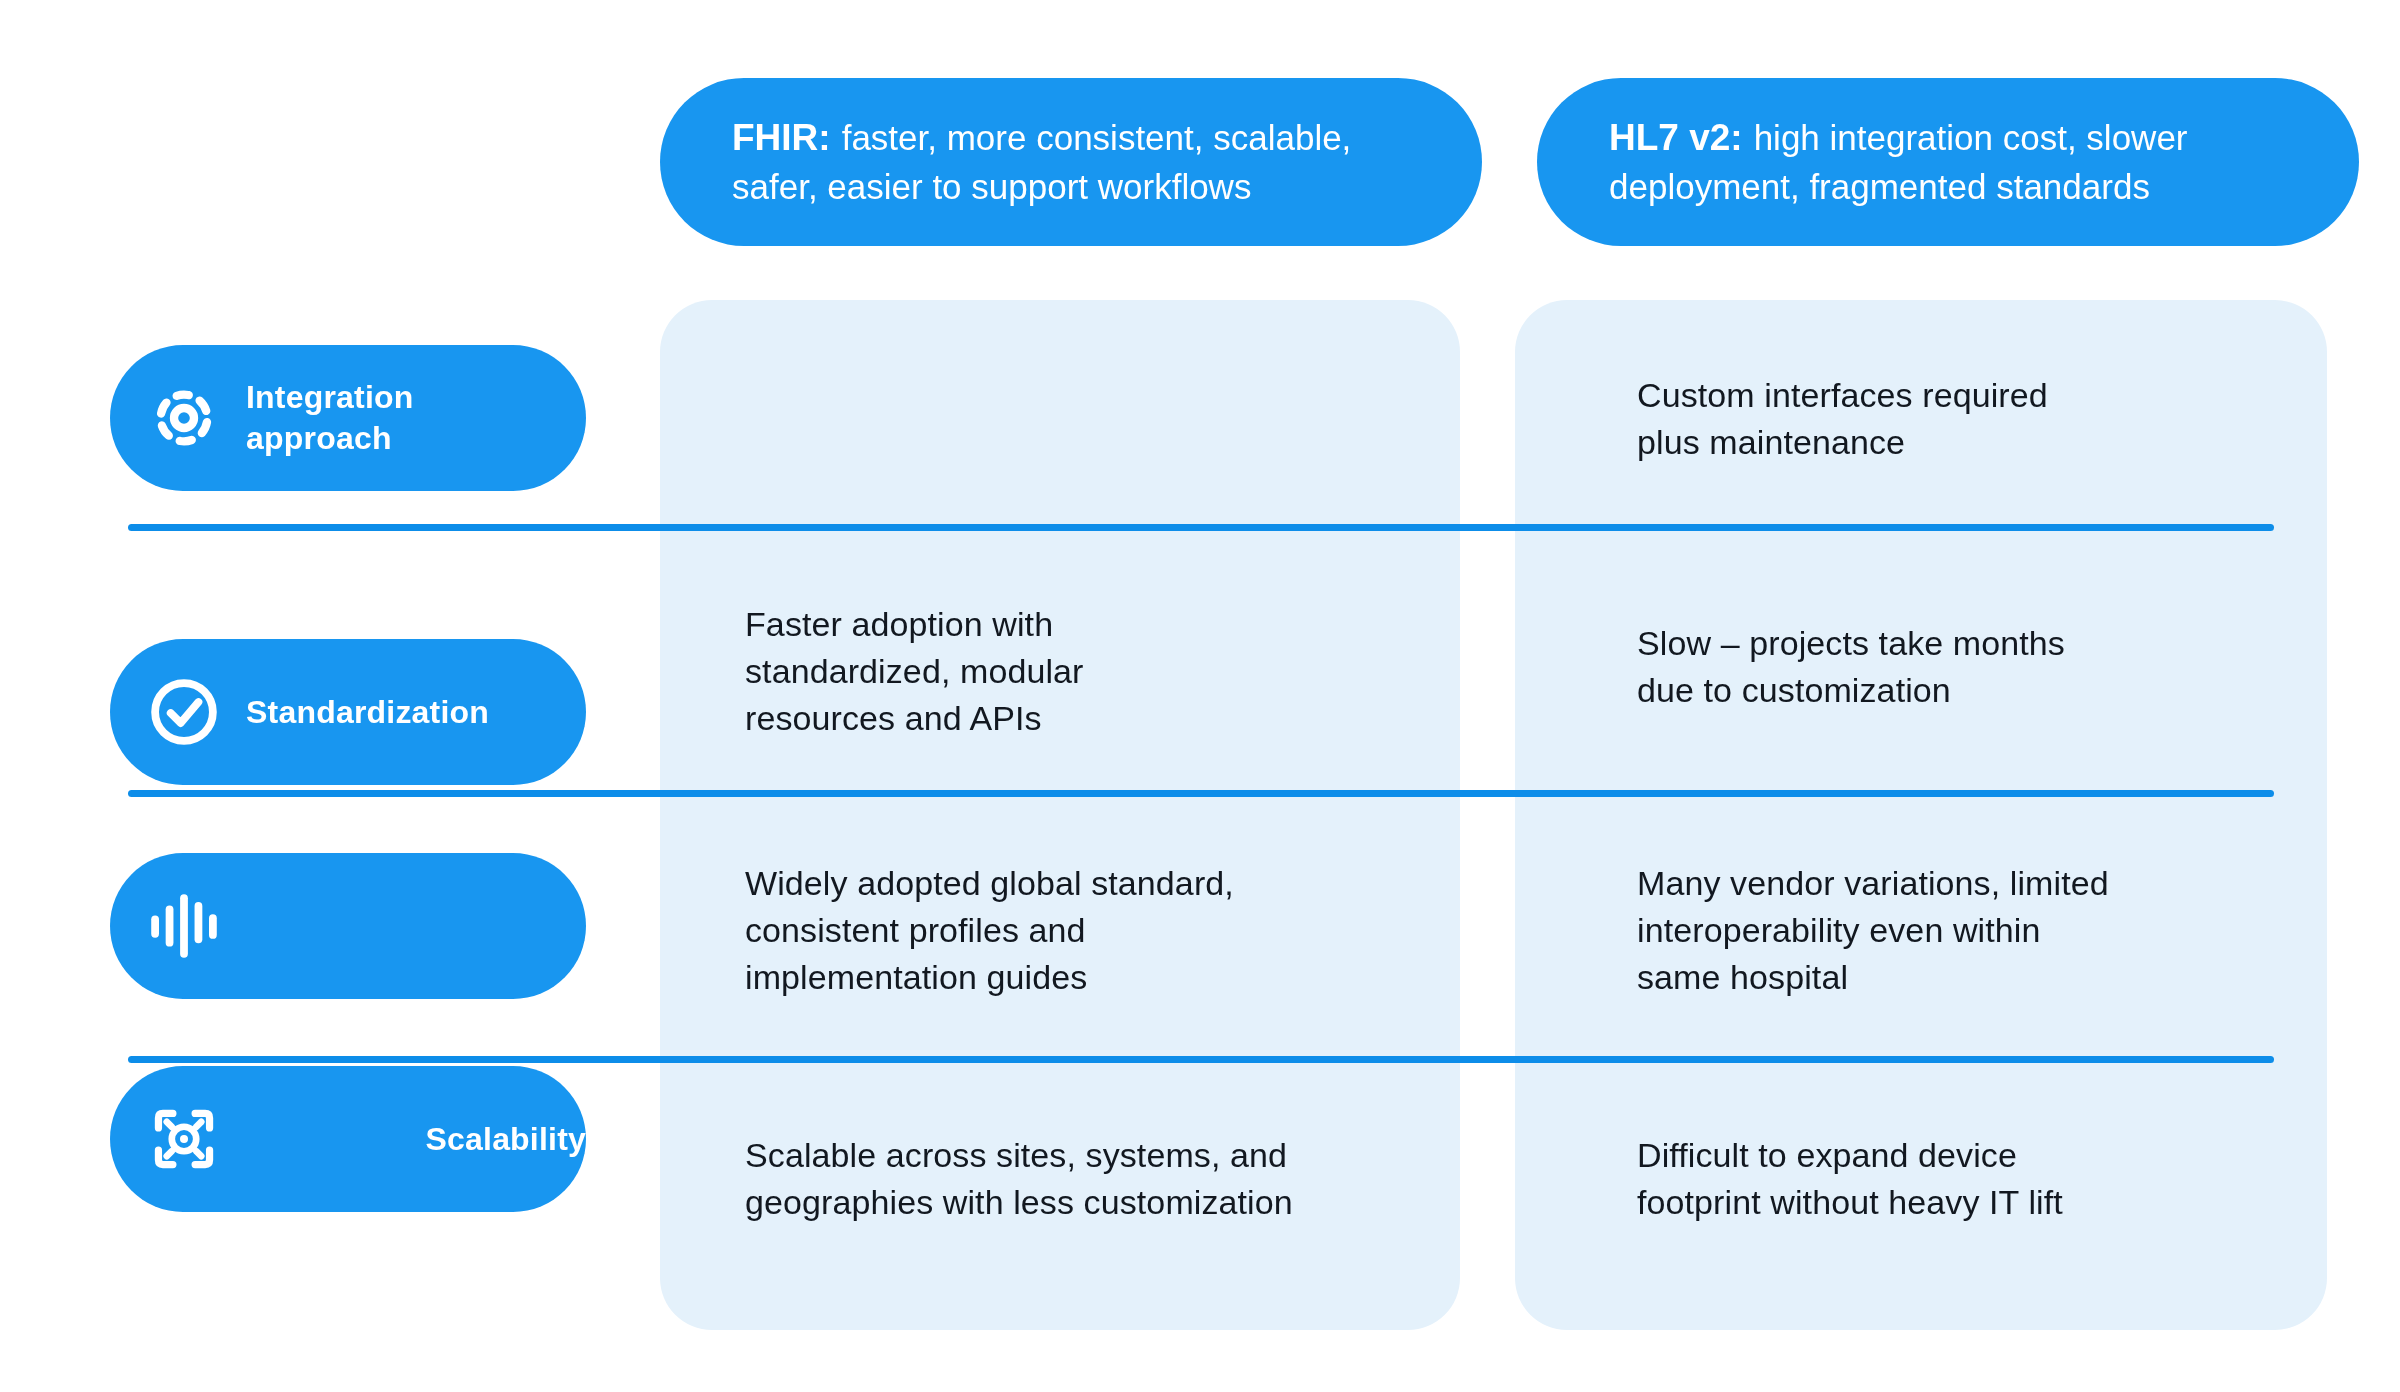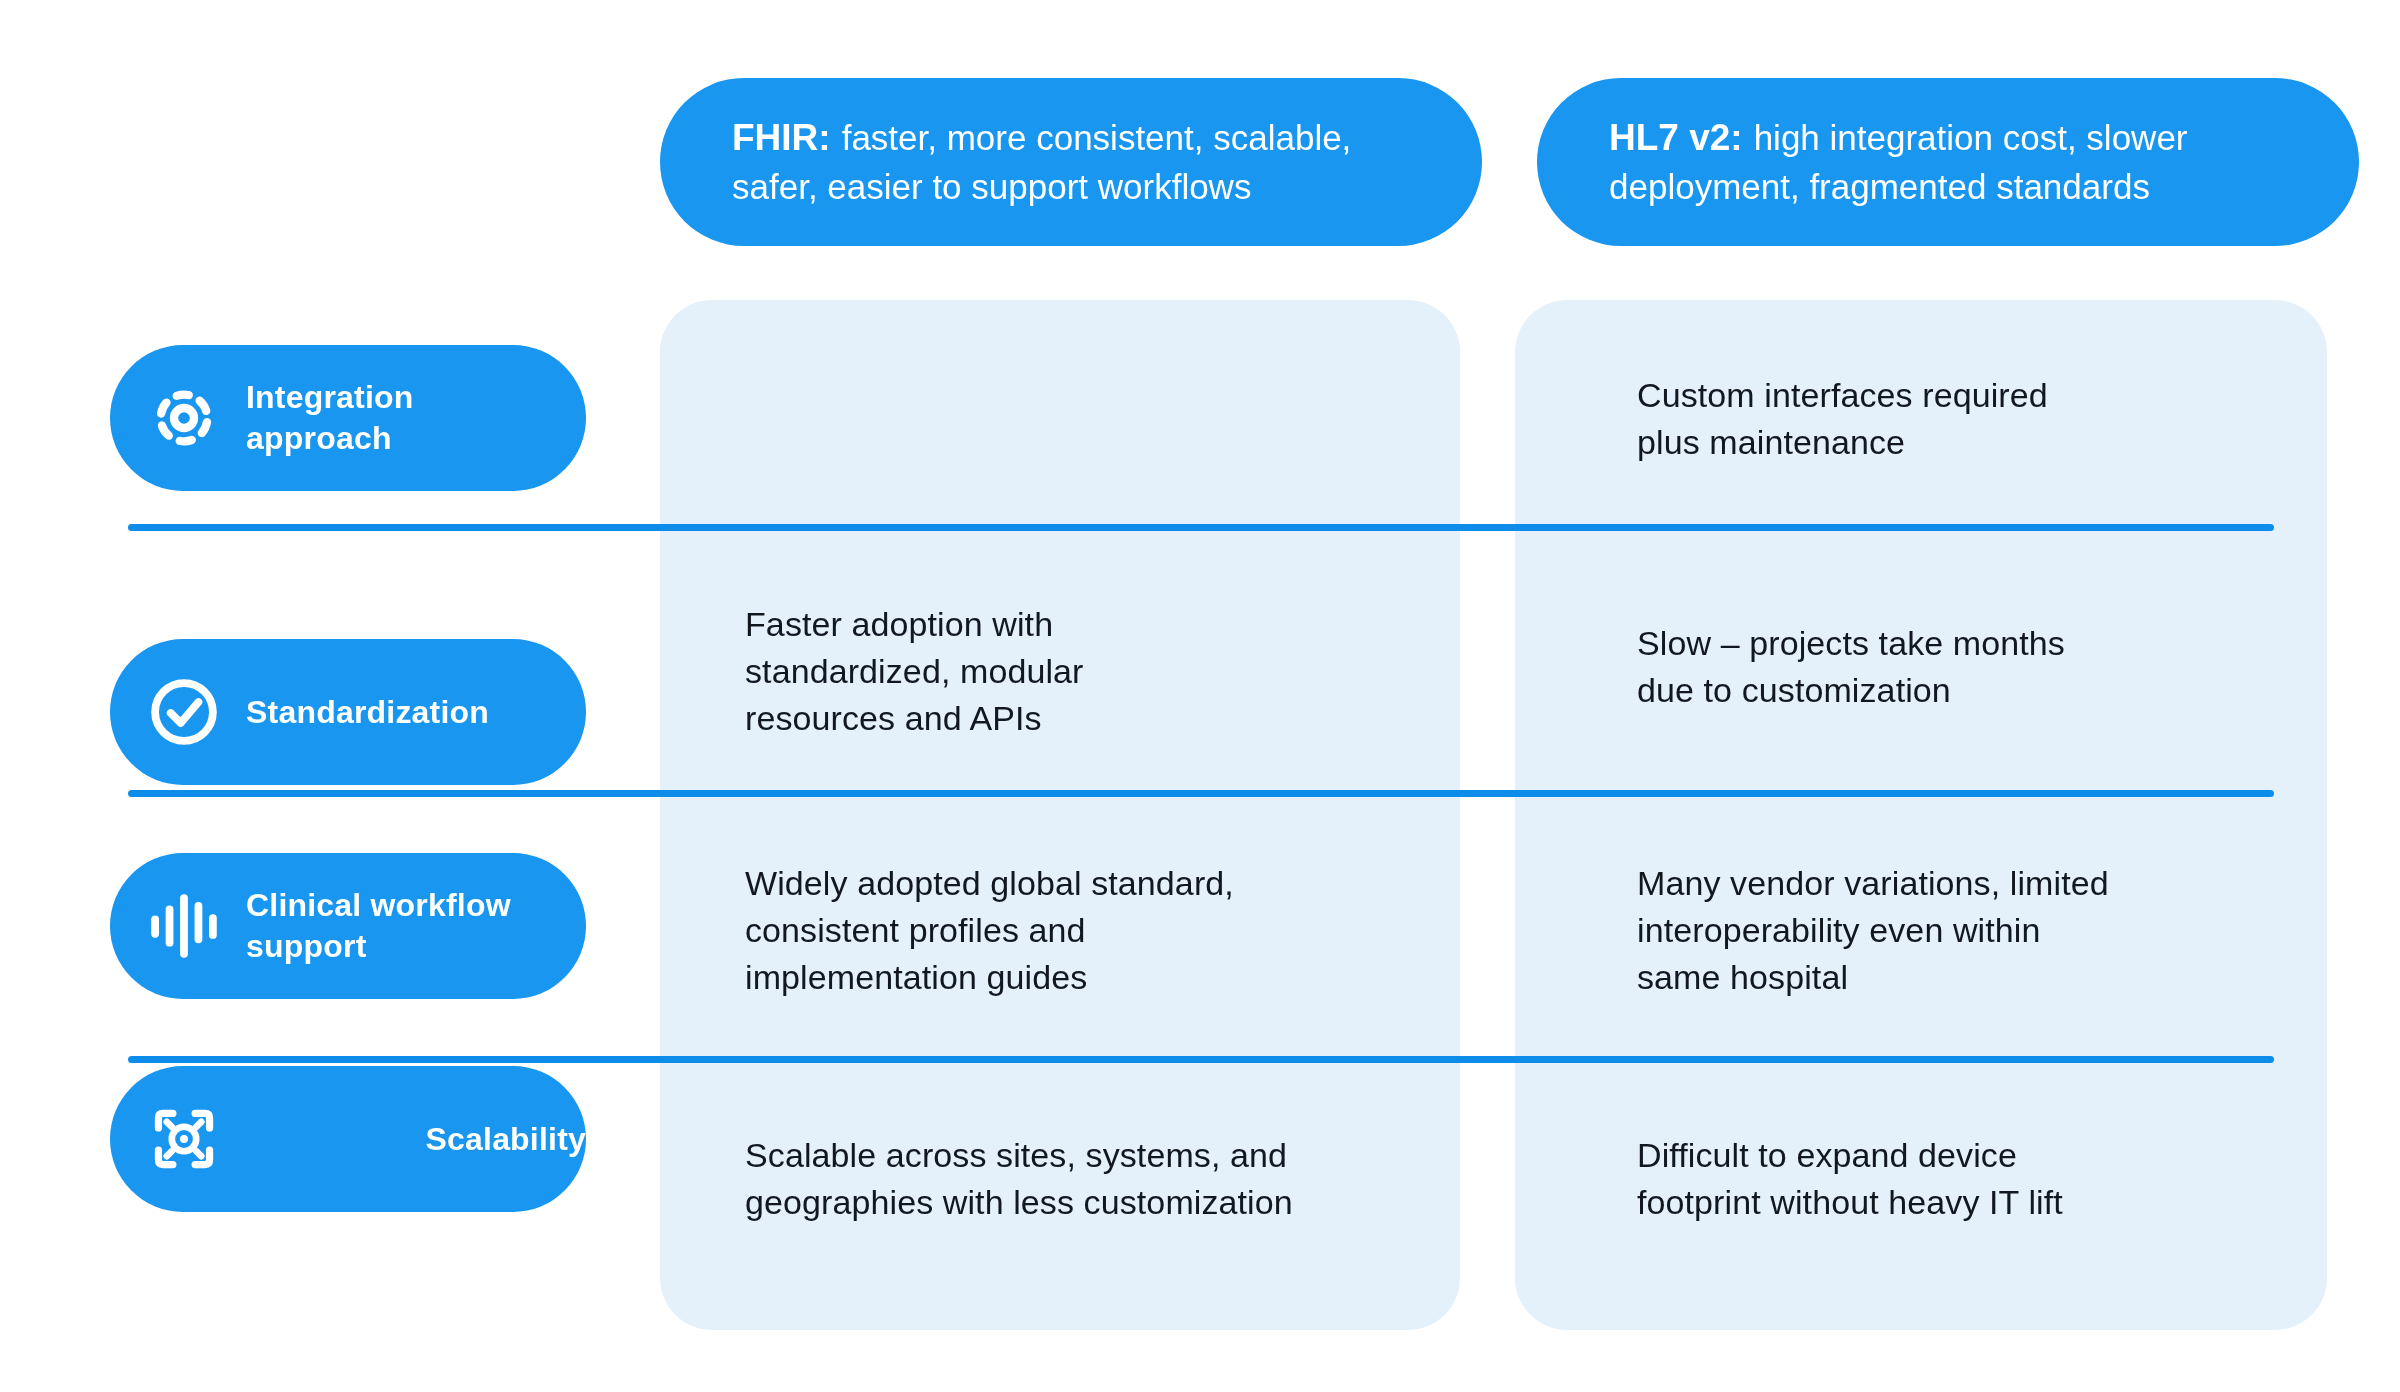--- a/index.html
+++ b/index.html
@@ -109,22 +109,20 @@
   <div class="row-pill" id="pill-row3">
     <span class="icon">
       <svg viewBox="0 0 72 72" fill="none" stroke="#ffffff" stroke-linecap="round" stroke-width="7">
         <line x1="10" y1="30" x2="10" y2="43"></line>
         <line x1="23" y1="21" x2="23" y2="51"></line>
         <line x1="36" y1="11" x2="36" y2="61"></line>
         <line x1="49" y1="18" x2="49" y2="48"></line>
         <line x1="62" y1="29" x2="62" y2="44"></line>
       </svg>
     </span>
-    <span class="label">Clinical workflow
-support</span>
   </div>
   <div class="cell fhir" id="cell-3-fhir">Widely adopted global standard,
 consistent profiles and
 implementation guides</div>
   <div class="cell hl7" id="cell-3-hl7">Many vendor variations, limited
 interoperability even within
 same hospital</div>
 
   <div class="row-pill" id="pill-row4">
     <span class="icon">

